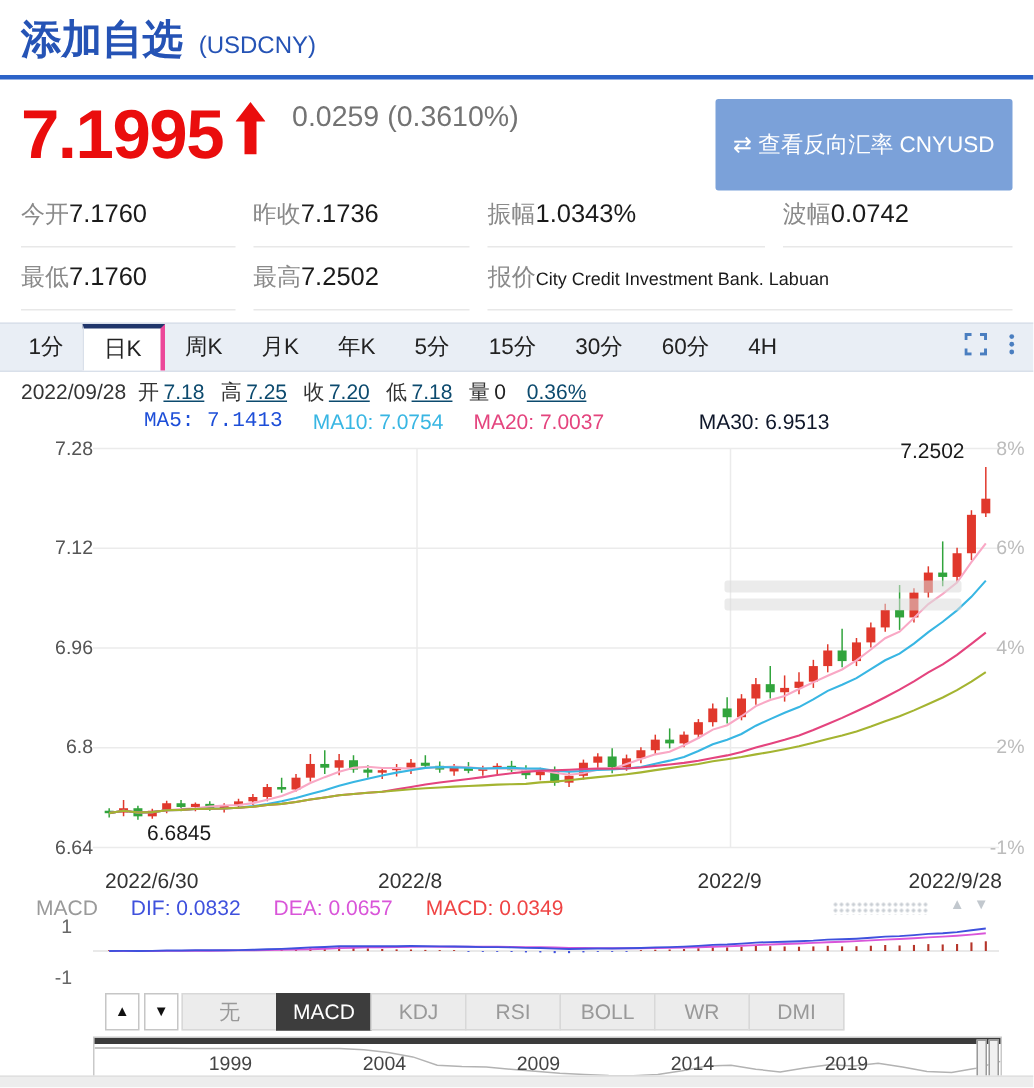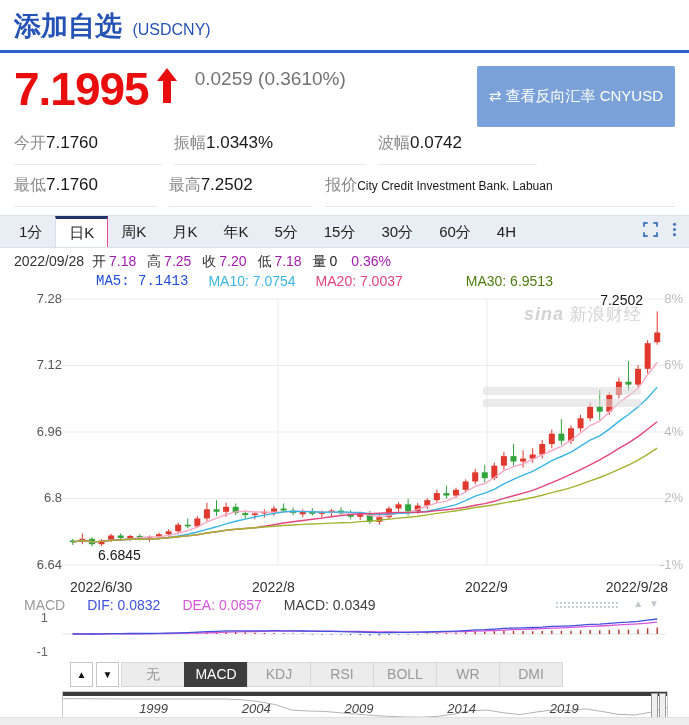--- a/index.html
+++ b/index.html
@@ -27,62 +27,62 @@
   .stats-row { display:flex; gap:12px; }
   .cell { display:flex; align-items:baseline; border-bottom:1px solid #e8e8e8; padding:10px 0 10px; white-space:nowrap; overflow:hidden; }
   .c1{width:148px}.c2{width:150px}.c3{width:192px}.c4{width:159px}.cw{width:363px}
   .s-label { font-size:16px; color:#8a8a8a; }
   .s-value { font-size:17px; color:#1a1a1a; }
   .cw .s-value { font-size:12px; }
 
   
   .ptabs { margin-top:8px; height:33px; background:#e9eef5; border-top:1px solid #d9e0ea; border-bottom:1px solid #d9e0ea; display:flex; align-items:stretch; padding-left:6px; }
   .ptab { padding:0 13px; line-height:31px; font-size:15px; color:#222; cursor:pointer; }
-  .ptab.active { background:#fff; border-top:3px solid #20366b; border-left:1px solid #d9e0ea; border-right:1px solid #ec4899; line-height:28px; }
+  .ptab.active { background:#fff; border-top:3px solid #20366b; border-left:1px solid #d9e0ea; border-right:3px solid #ec4899; line-height:28px; }
   .ptabs-icons { margin-left:auto; display:flex; align-items:center; gap:14px; padding-right:12px; }
 
   
   .ohlc { padding:5px 0 0 14px; font-size:14px; color:#333; white-space:nowrap; }
-  .ohlc .rv { color:#a21caf; margin:4px 7px 0 3px; }
+  .ohlc .rv { color:#0c4a6e; margin:4px 7px 0 3px;text-decoration:underline; }
   .ohlc .bv { color:#222; margin:0 7px 0 3px; }
   .ohlc .date { margin-right:4px; }
   .ma-line { padding:2px 0 0 96px; font-size:14px; display:flex; gap:20px; white-space:nowrap; }
 
   
   .chart-box { position:relative; height:290px; }
   .chart-box svg { position:absolute; left:0; top:0; }
   .ytick { position:absolute; left:26px; width:36px; text-align:right; font-size:13px; color:#555; }
   .rtick { position:absolute; right:6px; font-size:13px; color:#bcbcbc; }
   .hi-label { position:absolute; right:46px; top:3px; font-size:14px; color:#1a1a1a; }
   .lo-label { position:absolute; left:98px; top:258px; font-size:14px; color:#1a1a1a; }
   .wm { position:absolute; left:524px; top:14px; font-size:17px; color:#d3d3d3; letter-spacing:1px; }
   .wm b { font-style:italic; font-size:18px; }
   .wm-bar { position:absolute; height:8px; width:158px; right:48px; background:#dadada; opacity:.55; border-radius:2px; }
 
   .x-labels { position:relative; height:16px; font-size:14px; color:#333; }
   .x-labels span { position:absolute; top:0; }
 
   
   .macd-info { position:relative; padding:2px 0 0 24px; font-size:14px; display:flex; gap:22px; height:18px; }
-  .mi-name{color:#9a9a9a}.mi-dif{color:#3f51dd}.mi-dea{color:#d955d9}.mi-macd{color:#404040}
+  .mi-name{color:#9a9a9a}.mi-dif{color:#3f51dd}.mi-dea{color:#d955d9}.mi-macd{color:#ef4444}
   .macd-handle { position:absolute; right:70px; top:6px; width:64px; height:9px;
      background-image:radial-gradient(#c9ced4 1px, transparent 1.2px); background-size:4px 4px; }
   .macd-arrows { position:absolute; right:24px; top:3px; color:#c2c8ce; font-size:10px; letter-spacing:6px; }
   .macd-box { position:relative; height:46px; }
   .macd-box svg { position:absolute; left:0; top:0; }
   .mtick { position:absolute; left:30px; width:18px; text-align:right; font-size:13px; color:#666; }
 
   
   .itabs { display:flex; margin:3px 0 0 70px; height:25px; }
   .ibtn { width:23px; margin-right:3px; background:#fff; border:1px solid #c6c6c6; font-size:10px; color:#111; text-align:center; line-height:23px; cursor:pointer; }
   .itab { width:64px; background:#ececec; border:1px solid #d8d8d8; margin-left:-1px; color:#999; font-size:14px; text-align:center; line-height:23px; cursor:pointer; }
   .itab.active { background:#3d3d3d; border-color:#3d3d3d; color:#fff; }
 
   
-  .navigator { position:relative; margin:4px 0 0 62px; width:606px; height:30px; border:1px solid #c9c9c9; background:#fff;font-style:italic; }
+  .navigator { position:relative; margin:4px 0 0 62px; width:606px; height:30px; border:1px solid #c9c9c9; background:#fff; }
   .nav-topbar { position:absolute; top:0; left:0; right:0; height:4px; background:#3b3b3b; }
   .navigator svg { position:absolute; left:0; top:4px; }
   .nav-year { position:absolute; top:9px; font-size:13px; color:#444; transform:translateX(-50%); }
   .nav-handle { position:absolute; right:0; top:0; bottom:0; width:17px; display:flex; gap:1px; padding:1px; cursor:ew-resize; }
   .grip { flex:1; background:#f0f0f0; border:1px solid #9a9a9a; }
 
   .footer-strip { position:absolute; bottom:0; left:0; right:0; height:8px; background:#ededed; border-top:1px solid #e0e0e0; }
 </style>
 </head>
 <body>
@@ -108,20 +108,24 @@
       <span>⇄</span>
       <span>查看反向汇率 CNYUSD</span>
     </button>
   </div>
 
   <div class="stats">
     <div class="stats-row">
       <div class="cell c1">
           <span class="s-label">今开</span>
           <span class="s-value">7.1760</span>
+        </div>
+      <div class="cell c2">
+          <span class="s-label">昨收</span>
+          <span class="s-value">7.1736</span>
         </div>
       <div class="cell c3">
           <span class="s-label">振幅</span>
           <span class="s-value">1.0343%</span>
         </div>
       <div class="cell c4">
           <span class="s-label">波幅</span>
           <span class="s-value">0.0742</span>
         </div>
     </div>
@@ -171,21 +175,21 @@
     <span>收</span><span class="rv">7.20</span>
     <span>低</span><span class="rv">7.18</span>
     <span>量</span><span class="bv">0</span>
     <span class="rv">0.36%</span>
   </div>
 
   <div class="ma-line">
     <span style="color: #1d4ed8; font-family: Liberation Mono, monospace;">MA5: 7.1413</span>
     <span style="color: rgb(56, 182, 227);">MA10: 7.0754</span>
     <span style="color: rgb(228, 68, 126);">MA20: 7.0037</span>
-    <span style="color: #4d7c0f; padding-left: 43px;">MA30: 6.9513</span>
+    <span style="color: #0f172a; padding-left: 43px;">MA30: 6.9513</span>
   </div>
 
   <div class="chart-box">
     <svg id="main-chart" width="689" height="290" viewBox="0 0 689 290">
         <line x1="62" y1="10" x2="666" y2="10" stroke="#ebebeb"></line>
         <line x1="62" y1="76.5" x2="666" y2="76.5" stroke="#ebebeb"></line>
         <line x1="62" y1="143" x2="666" y2="143" stroke="#ebebeb"></line>
         <line x1="62" y1="209.5" x2="666" y2="209.5" stroke="#ebebeb"></line>
         <line x1="62" y1="276" x2="666" y2="276" stroke="#ebebeb"></line>
         <line x1="278" y1="10" x2="278" y2="276" stroke="#ebebeb"></line>
@@ -324,21 +328,20 @@
     <span class="ytick" style="top:135px">6.96</span>
     <span class="ytick" style="top:201px">6.8</span>
     <span class="ytick" style="top:268px">6.64</span>
     <span class="rtick" style="top:2px">8%</span>
     <span class="rtick" style="top:68px">6%</span>
     <span class="rtick" style="top:135px">4%</span>
     <span class="rtick" style="top:201px">2%</span>
     <span class="rtick" style="top:268px">-1%</span>
     <span class="hi-label">7.2502</span>
     <span class="lo-label">6.6845</span>
-    <span class="wm"><b>sina</b> <span>新浪财经</span></span>
     <span class="wm-bar" style="top:98px"></span>
     <span class="wm-bar" style="top:110px"></span>
   </div>
 
   <div class="x-labels">
     <span style="left:70px">2022/6/30</span>
     <span style="left:252px">2022/8</span>
     <span style="left:465px">2022/9</span>
     <span style="right:21px">2022/9/28</span>
   </div>

